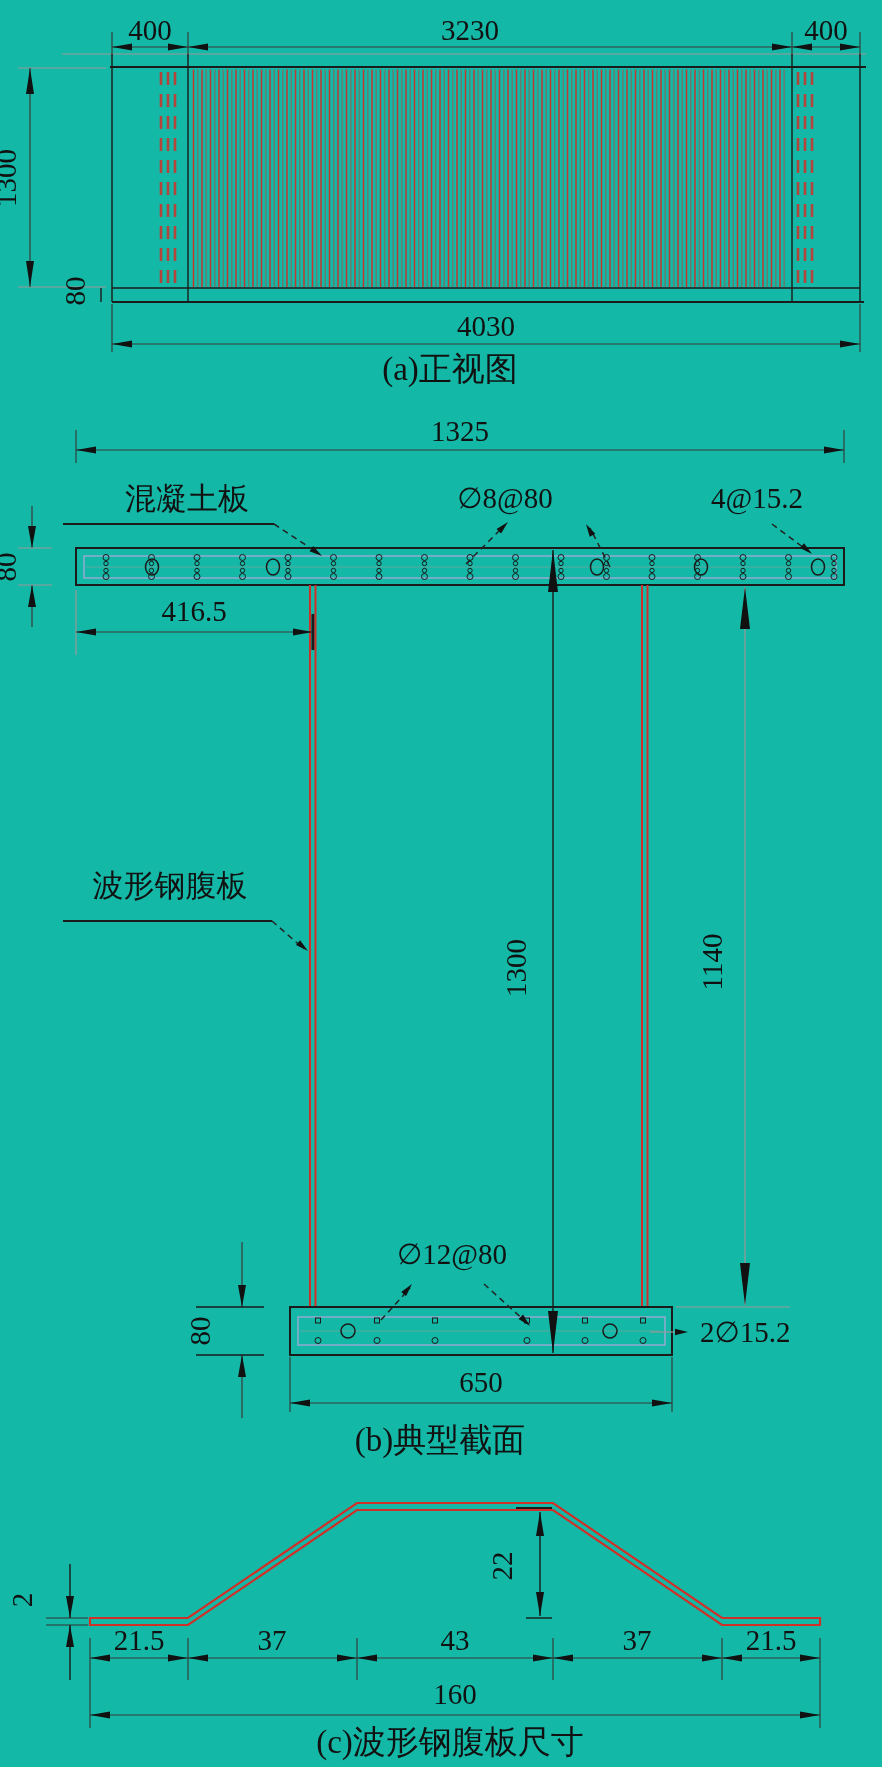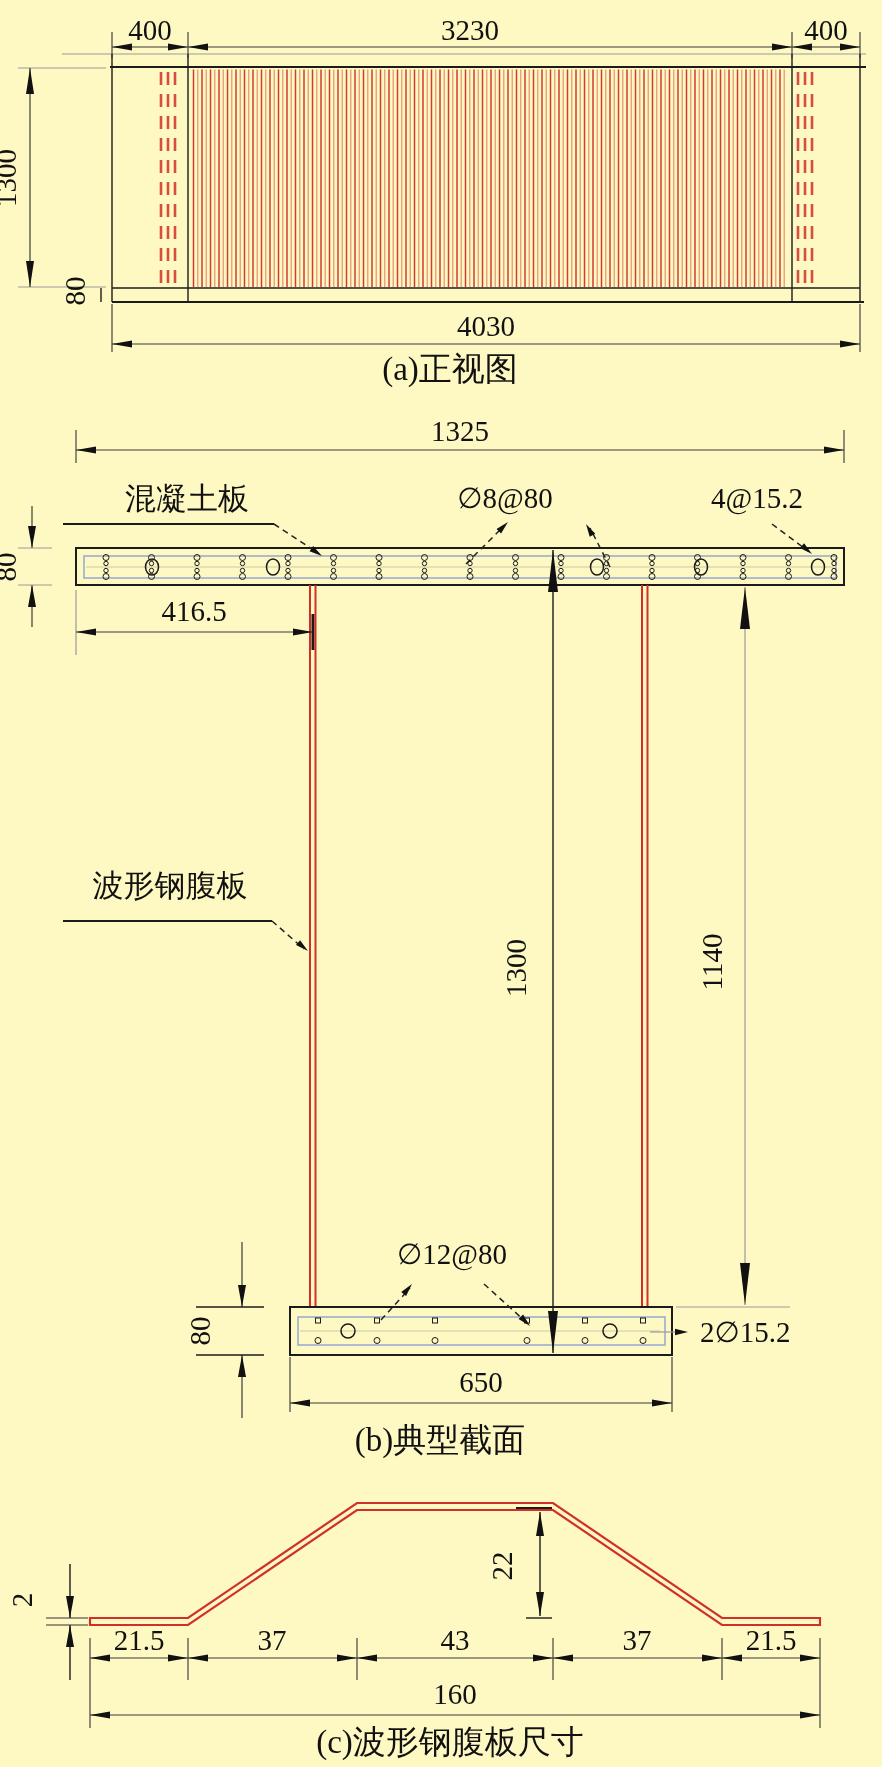--- a/index.html
+++ b/index.html
@@ -1,16 +1,16 @@
 <!DOCTYPE html>
 <html style="--red: #d03028; --blue: #93a9d1; --black: #1b1b1b; --gray: #999999;"><head>
 <meta charset="utf-8">
 <style>
   html,body{margin:0;padding:0;background:#fff}
-  .page{position:relative;width:882px;height:1767px;background:#fef9c3;overflow:hidden}
+  .page{position:relative;width:882px;height:1767px;background:#14b8a6;overflow:hidden}
   svg{display:block}
   :root{--red:#d03028;--blue:#93a9d1;--black:#1b1b1b;--gray:#999999}
   line,path,rect,circle,ellipse,polyline{fill:none}
   .b1{stroke:var(--black);stroke-width:1.4}
   .b2{stroke:var(--black);stroke-width:2}
   .tick{stroke:#333;stroke-width:1.1}
   .dim{stroke:#3a3a3a;stroke-width:1.2}
   .ext{stroke:var(--gray);stroke-width:1.2}
   .red{stroke:var(--red)}
   .blue{stroke:var(--blue);stroke-width:1.5}

